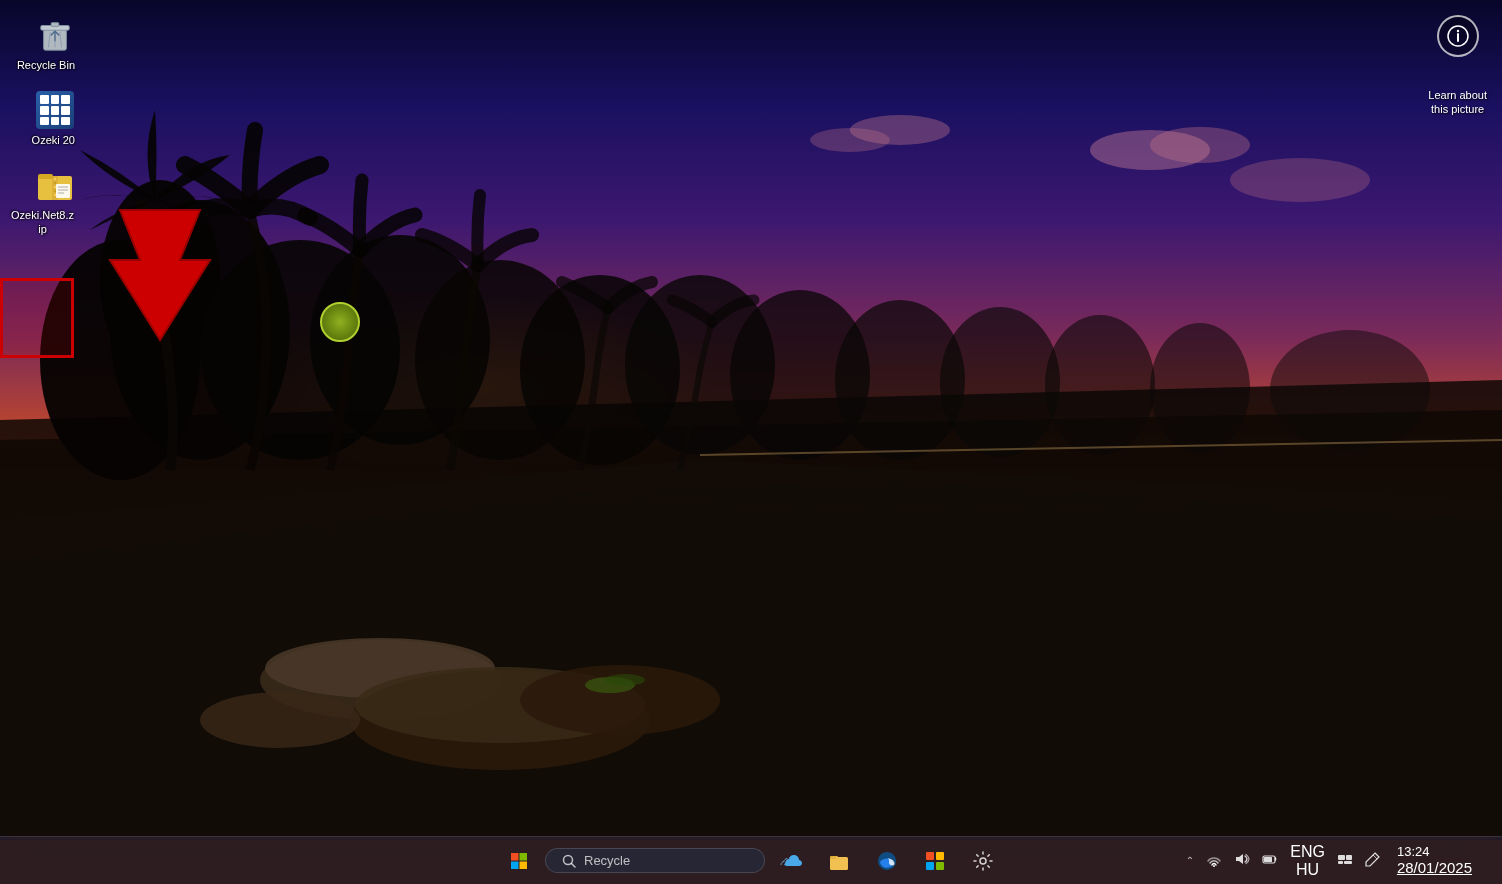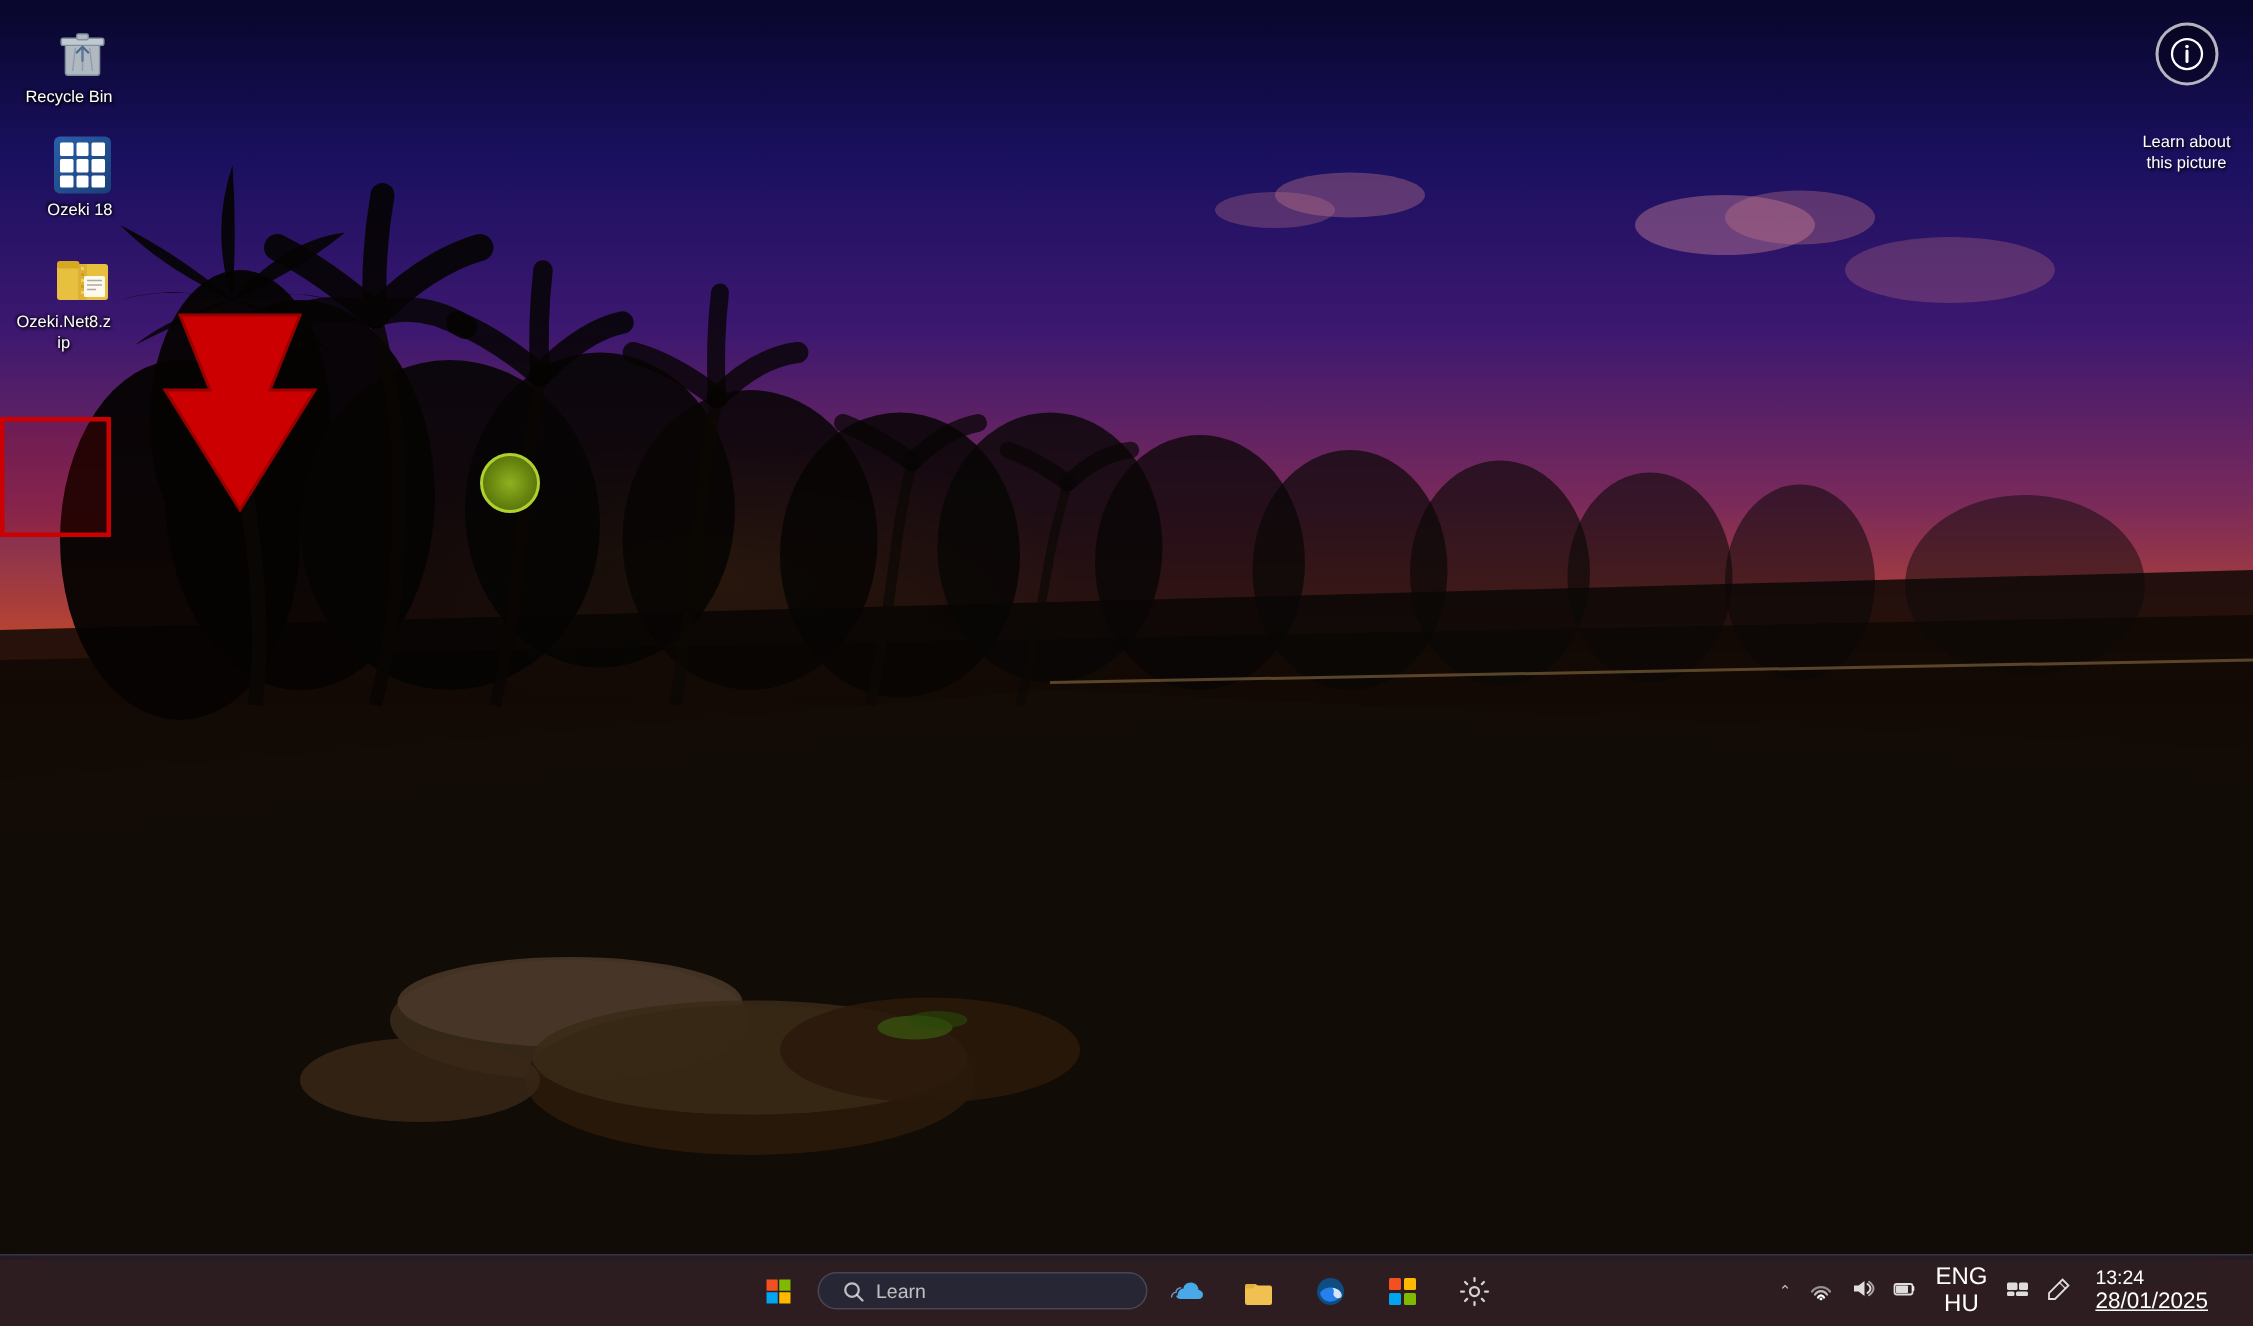--- a/index.html
+++ b/index.html
@@ -485,21 +485,21 @@
         <div class="ozeki-cell"></div>
         <div class="ozeki-cell"></div>
         <div class="ozeki-cell"></div>
         <div class="ozeki-cell"></div>
         <div class="ozeki-cell"></div>
         <div class="ozeki-cell"></div>
         <div class="ozeki-cell"></div>
         <div class="ozeki-cell"></div>
       </div>
     </div>
-    <span class="icon-label">Ozeki 18</span>
+    <span class="icon-label">Ozeki 20</span>
   </div>
 
   <div class="desktop-icon">
     <div class="icon-img">
       <svg width="38" height="38" viewBox="0 0 38 38" xmlns="http://www.w3.org/2000/svg">
 
         <rect x="2" y="10" width="34" height="24" rx="2" fill="#e8c040"></rect>
         <rect x="2" y="8" width="15" height="5" rx="2" fill="#d4a820"></rect>
 
         <rect x="16" y="10" width="6" height="24" fill="#d4a030" opacity="0.5"></rect>
@@ -554,21 +554,21 @@
         <rect x="1" y="9.5" width="7.5" height="7.5" fill="#00a4ef"></rect>
         <rect x="9.5" y="9.5" width="7.5" height="7.5" fill="#ffb900"></rect>
       </svg>
     </div>
 
     <div class="taskbar-search">
       <svg width="14" height="14" viewBox="0 0 14 14" fill="none" xmlns="http://www.w3.org/2000/svg">
         <circle cx="6" cy="6" r="4.5" stroke="rgba(255,255,255,0.7)" stroke-width="1.5" fill="none"></circle>
         <line x1="9.5" y1="9.5" x2="13" y2="13" stroke="rgba(255,255,255,0.7)" stroke-width="1.5" stroke-linecap="round"></line>
       </svg>
-      <span class="search-text">Learn</span>
+      <span class="search-text">Recycle</span>
     </div>
 
     <div class="taskbar-item">
       <svg width="22" height="22" viewBox="0 0 22 22" fill="none" xmlns="http://www.w3.org/2000/svg">
         <path d="M5 14 C5 11 7 9 9 9 C9 7 11 5 14 5 C17 5 19 7.5 19 10 C20.5 10 22 11.5 22 13 C22 15 20.5 16 19 16 L7 16 C5.5 16 4 15 4 13.5 Z" fill="#4db8ff" opacity="0.9"></path>
         <path d="M1 15 C1 13 2.5 11.5 4 11.5 C4 10 5.5 8.5 7.5 8.5" stroke="#80ccff" stroke-width="1" fill="none" opacity="0.7"></path>
       </svg>
     </div>
 
     <div class="taskbar-item">

